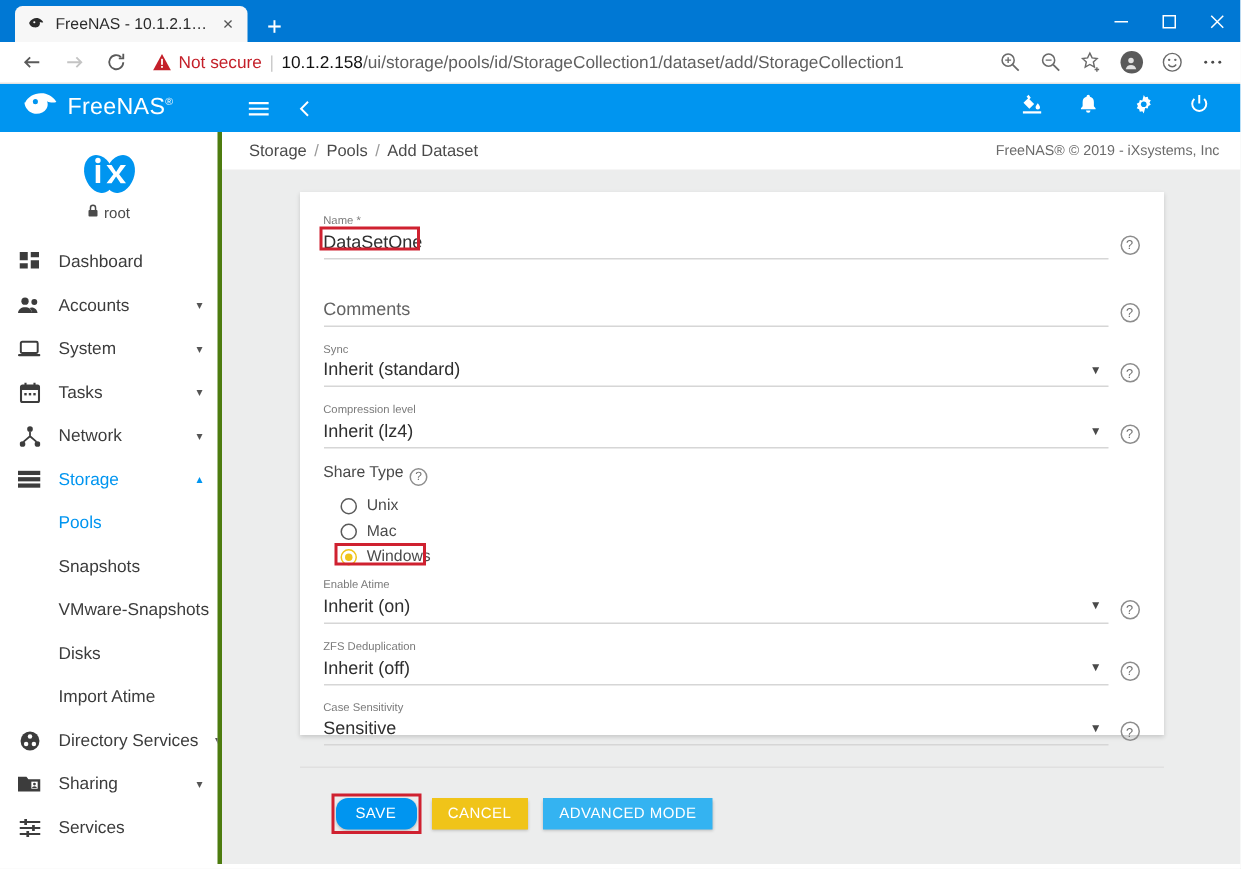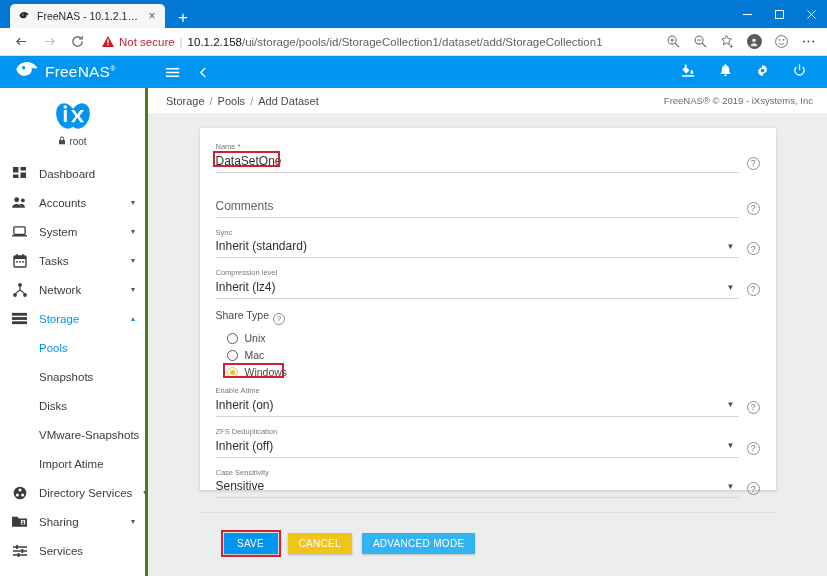--- a/index.html
+++ b/index.html
@@ -184,21 +184,21 @@
 
   
   .btnrow { display: flex; align-items: center; gap: 10px; margin-top: 20px;
     position: relative; padding-left: 8px; }
   .btn {
     height: 21px; padding: 0 11px; display: flex; align-items: center;
     justify-content: center; font-size: 10px; color: #fff; letter-spacing: .3px;
     box-shadow: 0 1px 2px rgba(0,0,0,.22); border: none;
     font-family: "Liberation Sans", sans-serif;
   }
-  .btn.primary { background: #0095f0; min-width: 54px; }
+  .btn.primary { background: #0095f0; min-width: 54px; border-radius: 8px; }
   .btn.warn { background: #f0c419; min-width: 60px; }
   .btn.adv { background: #34b3f1; }
   .anno-save { left: 5px; top: -3px; width: 60px; height: 27px; }
 
   .sep-line { height: 1px; background: #e0e0e0; margin: 14px -16px 0 -16px; }
 </style>
 </head>
 <body>
 
 <div class="browser">
@@ -459,22 +459,22 @@
                 <rect x="0" y="5" width="16" height="3" fill="#3c3c3c"></rect>
                 <rect x="0" y="9.5" width="16" height="3" fill="#3c3c3c"></rect>
               </svg>
           </span>
           <span class="lbl">Storage</span>
           <span class="chev">▴</span>
         </div>
 
         <div class="subitem active">Pools</div>
         <div class="subitem">Snapshots</div>
+        <div class="subitem">VMware-Snapshots</div>
         <div class="subitem">Disks</div>
-        <div class="subitem">VMware-Snapshots</div>
         <div class="subitem">Import Atime</div>
 
         <div class="navitem">
           <span class="ico">
             <svg width="14" height="14" viewBox="0 0 14 14">
                 <circle cx="7" cy="7" r="6.3" fill="#3c3c3c"></circle>
                 <circle cx="7" cy="4" r="1.5" fill="#fff"></circle>
                 <circle cx="4.4" cy="9" r="1.5" fill="#fff"></circle>
                 <circle cx="9.6" cy="9" r="1.5" fill="#fff"></circle>
               </svg>

